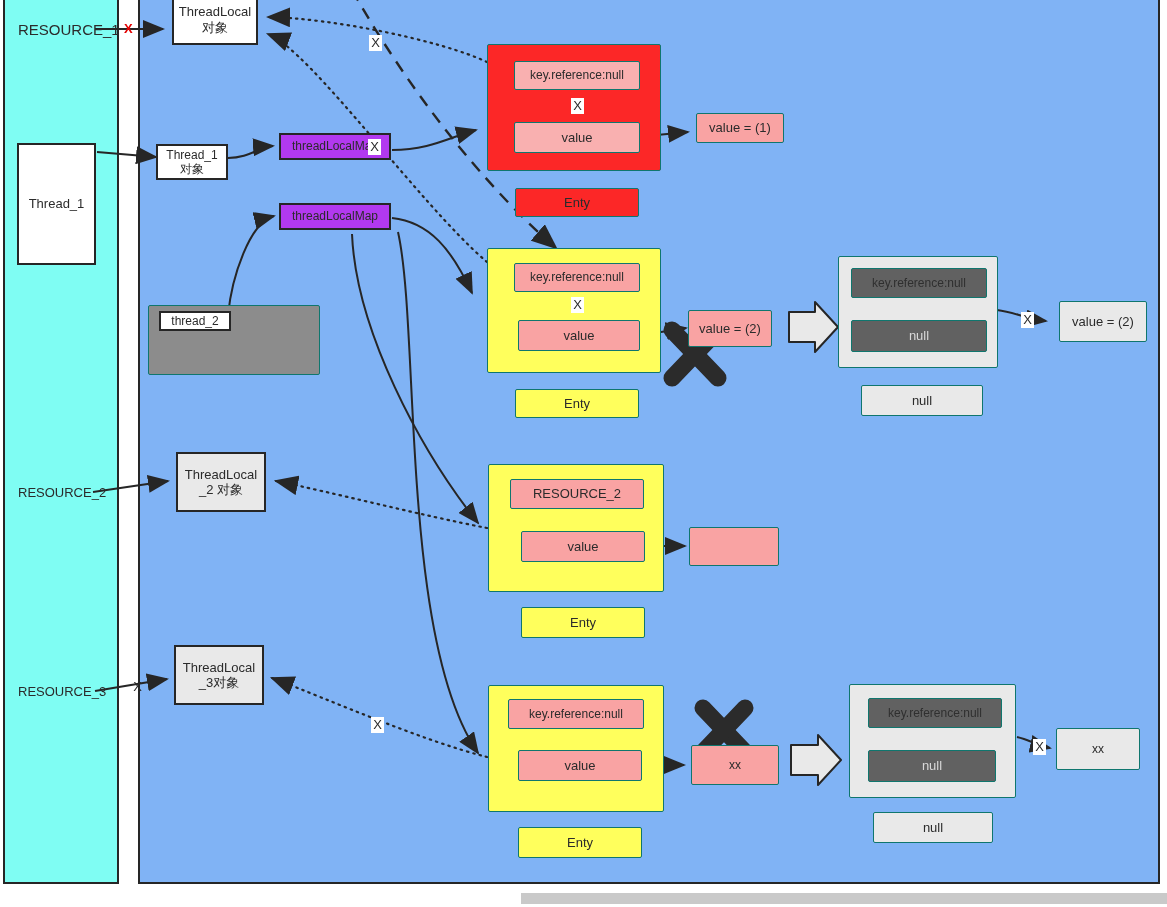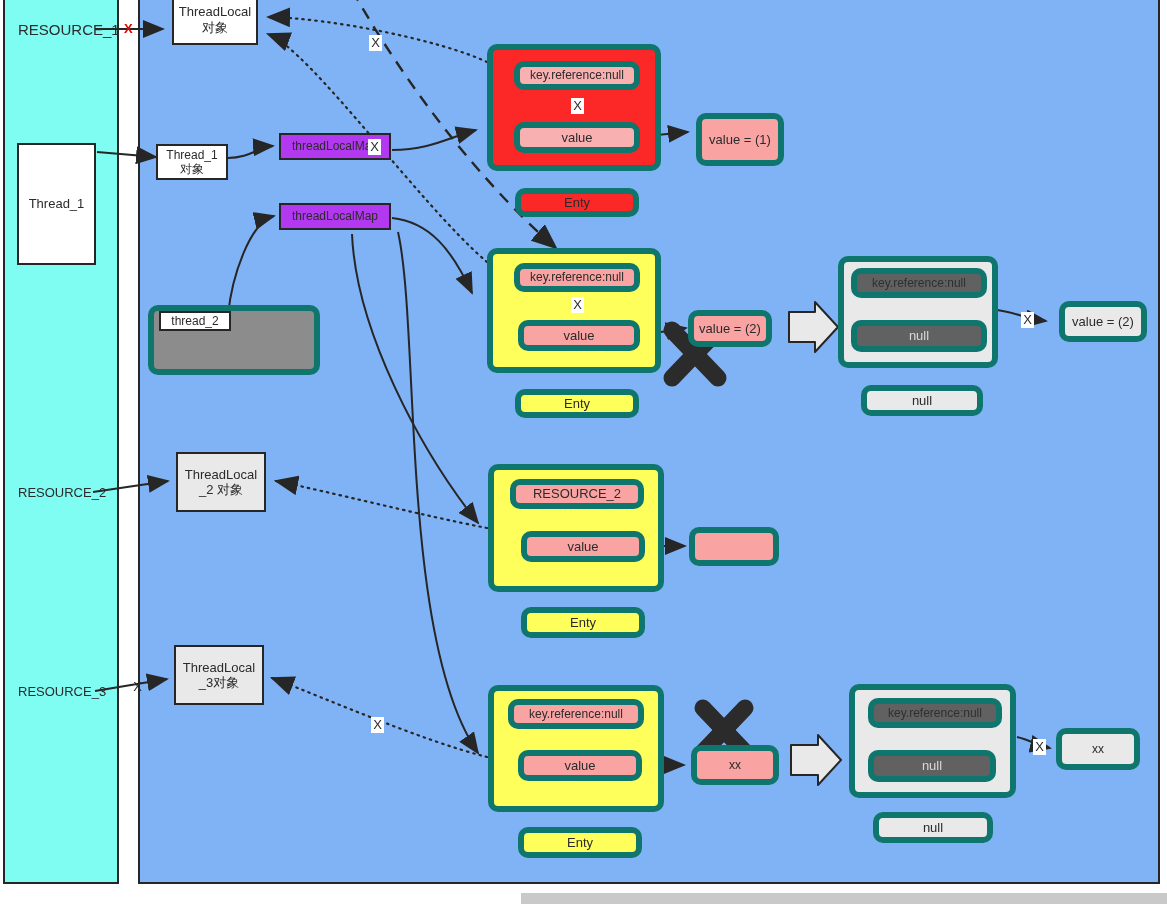--- a/index.html
+++ b/index.html
@@ -8,21 +8,21 @@
 
   .panel{position:absolute;box-sizing:border-box;border:2px solid #262626;}
   #cyan-panel{left:3px;top:0px;width:116px;height:884px;background:#7ffdf3;border-top:none;}
   #blue-panel{left:138px;top:0px;width:1022px;height:884px;background:#80b3f5;border-top:none;}
 
   .box{position:absolute;box-sizing:border-box;display:flex;align-items:center;
        justify-content:center;text-align:center;color:#2b2b2b;line-height:1.18;}
 
   
   .sq{border:2px solid #262626;}
-  .rnd{border:6px solid #0f766e;border-radius:10px;}
+  .rnd{border:1px solid #0f766e;border-radius:2px;}
 
   .white{background:#ffffff;}
   .lgray{background:#e9e9e9;}
   .dgray{background:#616161;color:#2f2f2f;}
   .mgray{background:#8c8c8c;}
   .yellow{background:#ffff5c;}
   .red{background:#fc2727;}
   .pink{background:#f9a3a3;}
   .pinklight{background:#f9b0b0;}
   .purple{background:#b239f0;}
@@ -146,21 +146,21 @@
   <div class="box sq purple" style="left:279px;top:203px;width:112px;height:27px;font-size:12px;">threadLocalMap</div>
 
   <div class="xmark" style="left:369px;top:35px;">X</div>
   <div class="xmark" style="left:371px;top:717px;">X</div>
 
   <div class="box rnd red" style="left:487px;top:44px;width:174px;height:127px;"></div>
   <div class="box rnd pinklight" style="left:514px;top:61px;width:126px;height:29px;font-size:12px;">key.reference:null</div>
   <div class="xmark" style="left:571px;top:98px;">X</div>
   <div class="box rnd pinklight" style="left:514px;top:122px;width:126px;height:31px;font-size:13px;">value</div>
   <div class="box rnd red" style="left:515px;top:188px;width:124px;height:29px;font-size:13px;">Enty</div>
-  <div class="box rnd pink" style="left:696px;top:113px;width:88px;height:53px;font-size:13px;">value = (1)</div>
+  <div class="box rnd pink" style="left:696px;top:113px;width:88px;height:30px;font-size:13px;">value = (1)</div>
 
   <div class="box rnd yellow" style="left:487px;top:248px;width:174px;height:125px;"></div>
   <div class="box rnd pink" style="left:514px;top:263px;width:126px;height:29px;font-size:12px;">key.reference:null</div>
   <div class="xmark" style="left:571px;top:297px;">X</div>
   <div class="box rnd pink" style="left:518px;top:320px;width:122px;height:31px;font-size:13px;">value</div>
   <div class="box rnd yellow" style="left:515px;top:389px;width:124px;height:29px;font-size:13px;">Enty</div>
   <div class="box rnd pink" style="left:688px;top:310px;width:84px;height:37px;font-size:13px;">value = (2)</div>
 
   <div class="box rnd lgray" style="left:838px;top:256px;width:160px;height:112px;"></div>
   <div class="box rnd dgray" style="left:851px;top:268px;width:136px;height:30px;font-size:12px;">key.reference:null</div>

